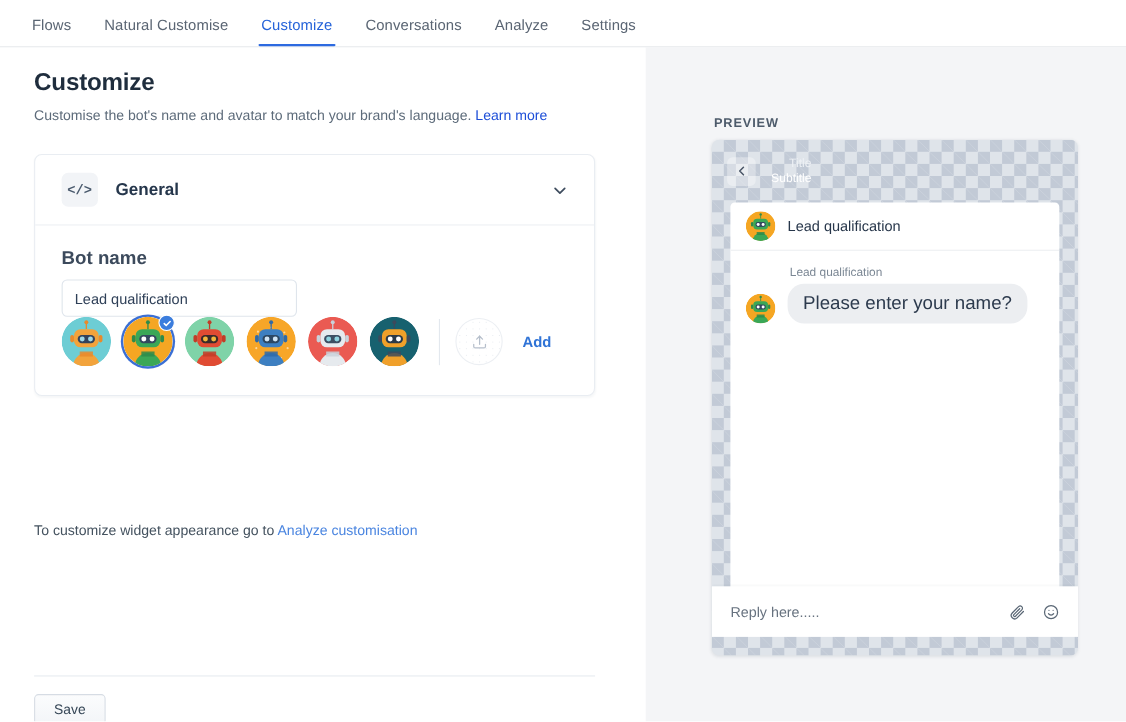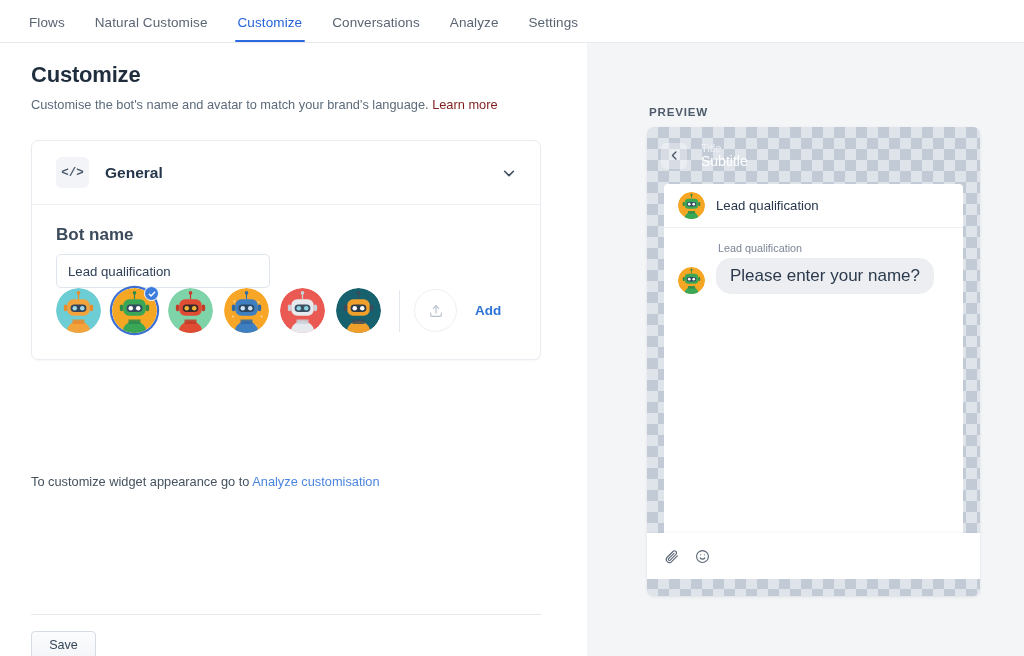--- a/index.html
+++ b/index.html
@@ -35,21 +35,21 @@
     position: absolute; top: 43px; left: 0; width: 587px; height: 613px;
     background: #ffffff; overflow: hidden;
   }
   .page-title {
     font-size: 22px; font-weight: bold; color: #1f2d3d;
     margin: 19px 0 0 31px; letter-spacing: -.2px;
   }
   .page-sub {
     font-size: 12.8px; color: #5d6b7a; margin: 9px 0 0 31px;
   }
-  .page-sub a { color: #7f1d1d; text-decoration: none; }
+  .page-sub a { color: #1d4ed8; text-decoration: none; }
 
   .card {
     position: absolute; left: 31px; top: 97px; width: 510px;
     background: #fff; border: 1px solid #e9edf2; border-radius: 7px;
     box-shadow: 0 1px 2px rgba(20,40,80,.04);
   }
   .card-head {
     display: flex; align-items: center; padding: 16px 20px 16px 24px;
     border-bottom: 1px solid #edf0f4; margin: 0 0 0 0;
   }
@@ -131,23 +131,23 @@
     background-position: 0 0, 11px 11px;
     background-color: #dfe4ea;
     box-shadow: 0 1px 3px rgba(30,45,70,.10);
   }
   .w-header { display: flex; align-items: center; height: 57px; padding: 0 14px; }
   .back-btn {
     width: 26px; height: 26px; border-radius: 5px; background: rgba(255,255,255,.34);
     display: flex; align-items: center; justify-content: center; cursor: pointer; flex: 0 0 auto;
   }
   .back-btn svg { width: 11px; height: 11px; color: #4b5768; }
-  .w-titles { margin-left: 14px; line-height: 1.12; }
+  .w-titles { margin-left: 14px; line-height: 1.12; text-align: right; }
   .w-title { font-size: 11px; color: #eef1f5; }
-  .w-subtitle { font-size: 14px; color: #ffffff; }
+  .w-subtitle { font-size: 11px; color: #ffffff; }
 
   .chat {
     position: absolute; left: 17px; top: 57px; width: 299px; height: 358px;
     background: #ffffff; border-radius: 4px; overflow: hidden;
   }
   .chat-head {
     display: flex; align-items: center; height: 44px; padding: 0 14px;
     border-bottom: 1px solid #edeff2;
   }
   .chat-head .cav { width: 27px; height: 27px; border-radius: 50%; overflow: hidden; flex: 0 0 auto; }
@@ -401,20 +401,21 @@
     <rect x="45" y="22" width="4.5" height="9" rx="2.2" fill="#2e8b4a"></rect>
     <path d="M14 60 A16 16 0 0 1 46 60 Z" fill="#3aa757"></path>
     <path d="M22 42 h16 v6 h-16 z" fill="#2e8b4a" opacity=".85"></path>
   </svg></div>
             <div class="bubble">Please enter your name?</div>
           </div>
         </div>
       </div>
 
       <div class="reply-bar">
+        <div class="reply-text">Reply here.....</div>
         <div class="reply-icons">
           <svg viewBox="0 0 24 24" fill="none" stroke="currentColor" stroke-width="1.8" stroke-linecap="round" stroke-linejoin="round">
               <path d="M21.4 11.05l-9.2 9.2a5 5 0 01-7.07-7.07l9.2-9.2a3.33 3.33 0 014.71 4.71l-9.2 9.2a1.67 1.67 0 01-2.36-2.36l8.49-8.48"></path>
             </svg>
           <svg viewBox="0 0 24 24" fill="none" stroke="currentColor" stroke-width="1.8" stroke-linecap="round" stroke-linejoin="round">
               <circle cx="12" cy="12" r="9.5"></circle>
               <path d="M8.2 14.2a4.6 4.6 0 007.6 0"></path>
               <line x1="9" y1="9.3" x2="9.02" y2="9.3"></line>
               <line x1="15" y1="9.3" x2="15.02" y2="9.3"></line>
             </svg>

